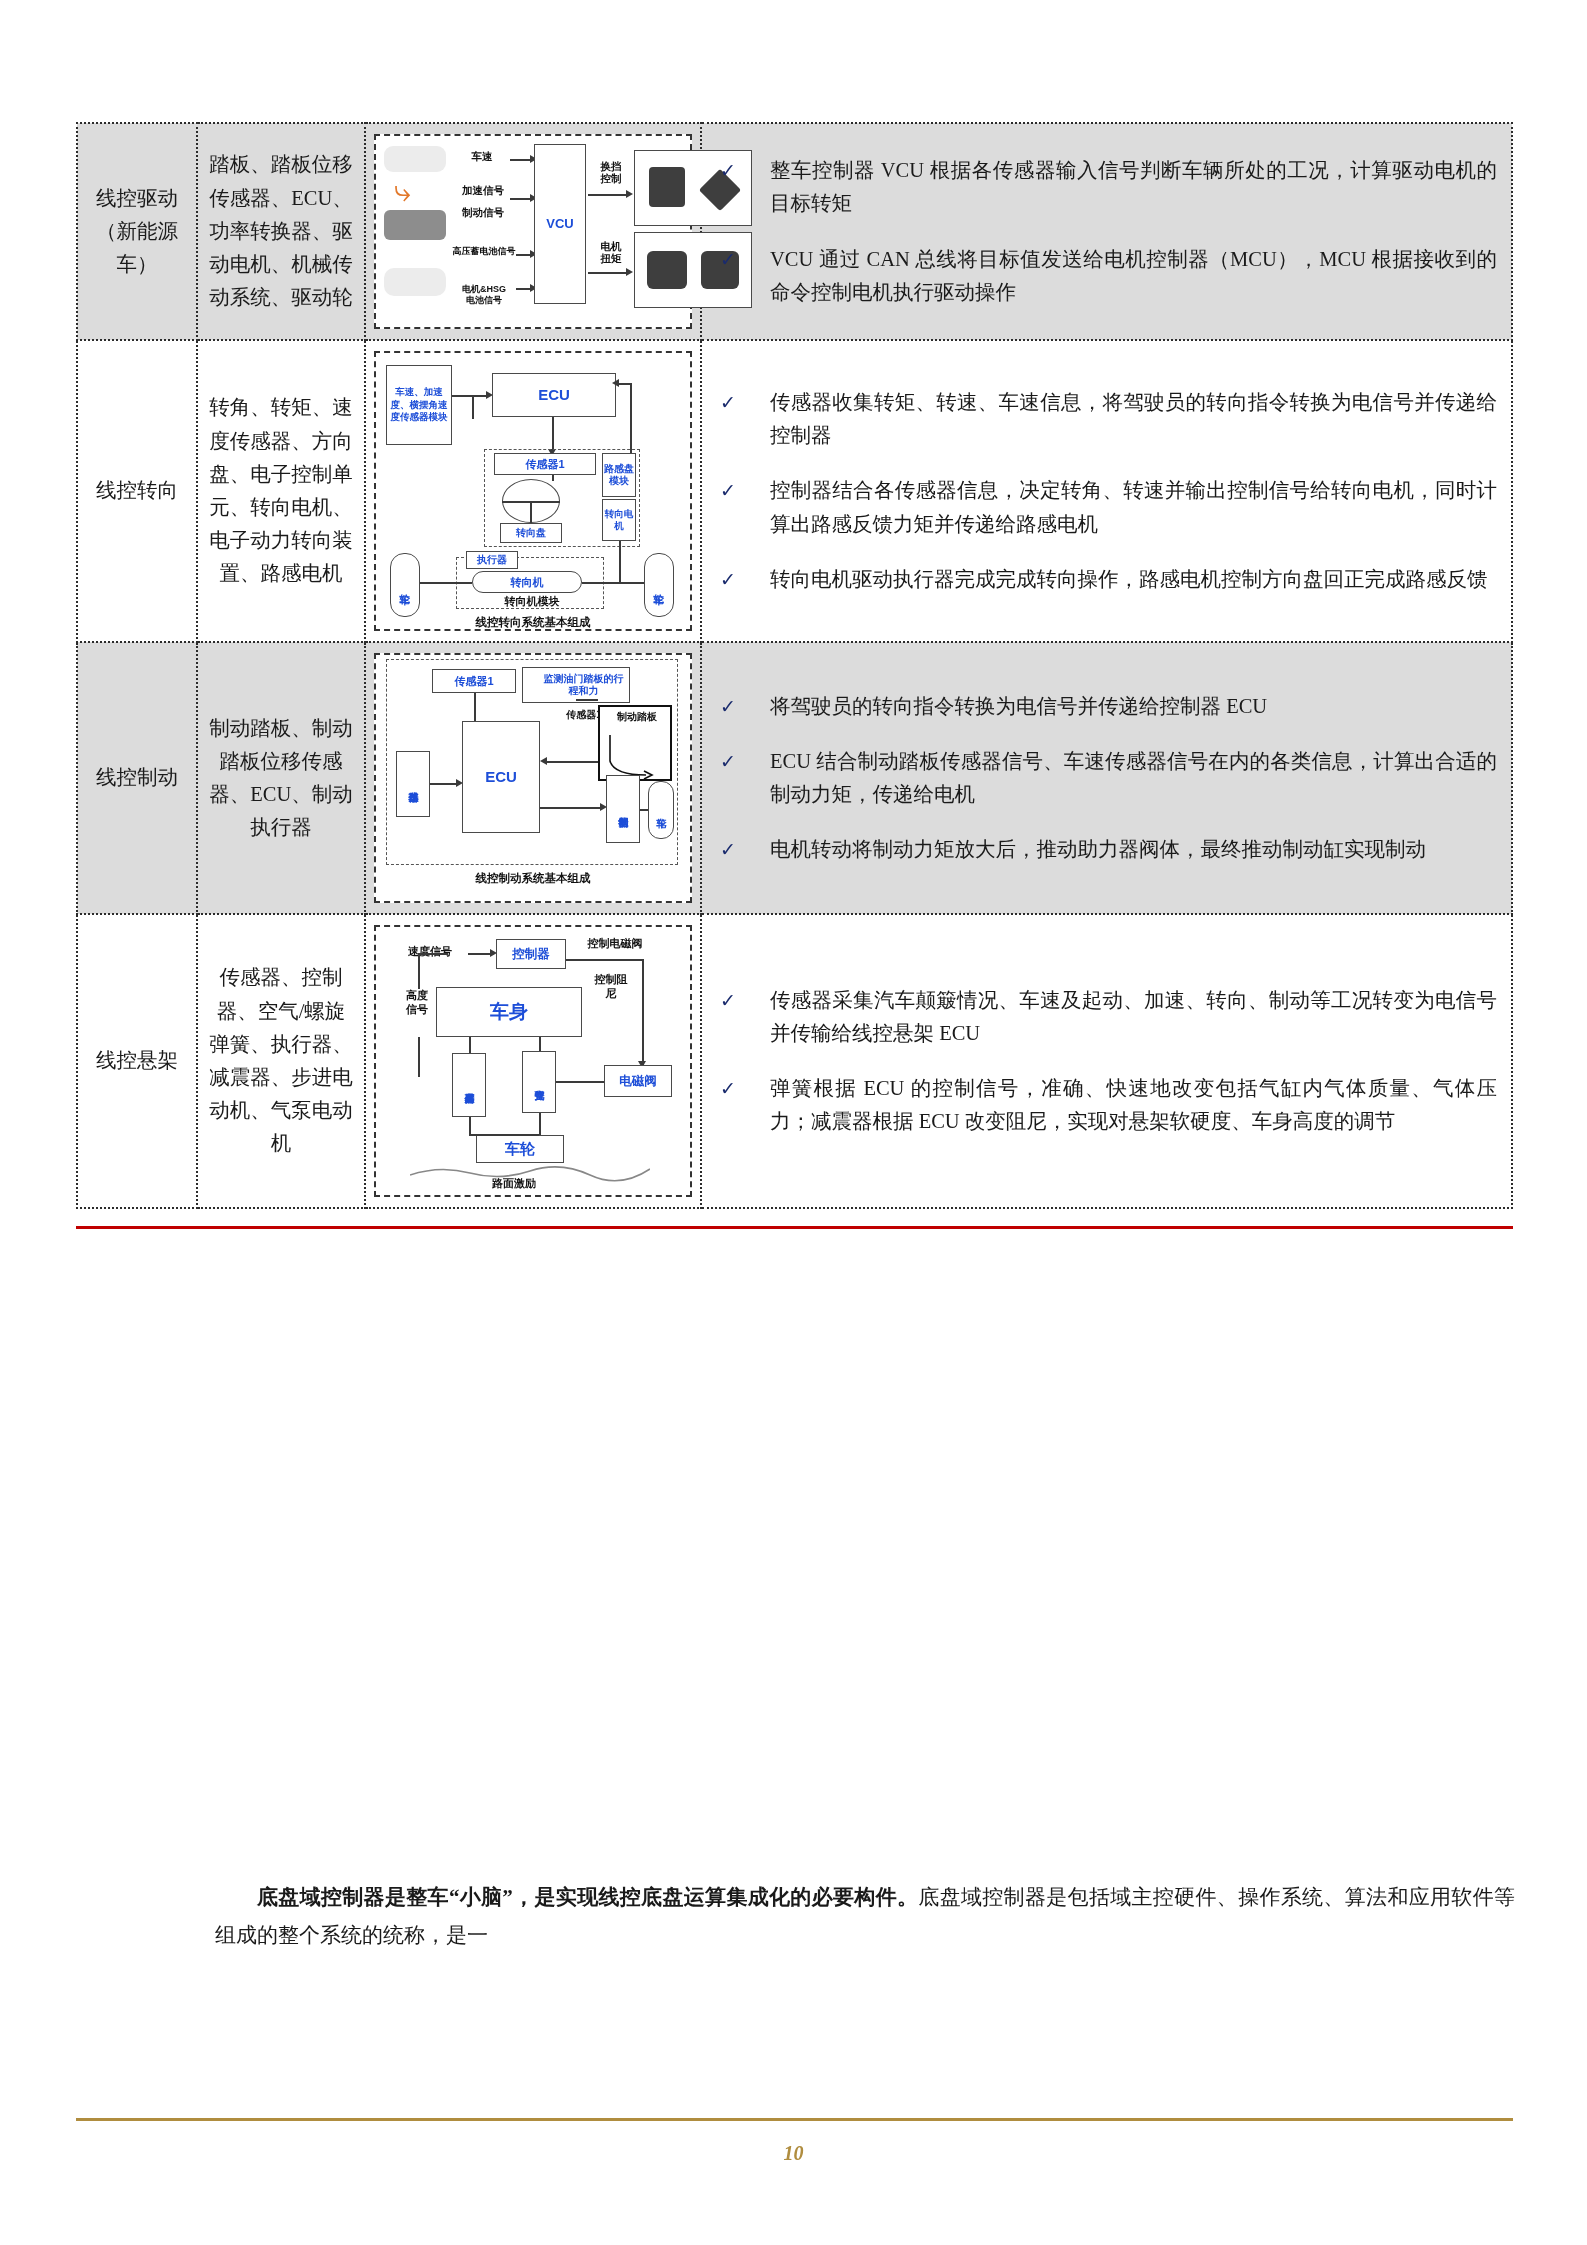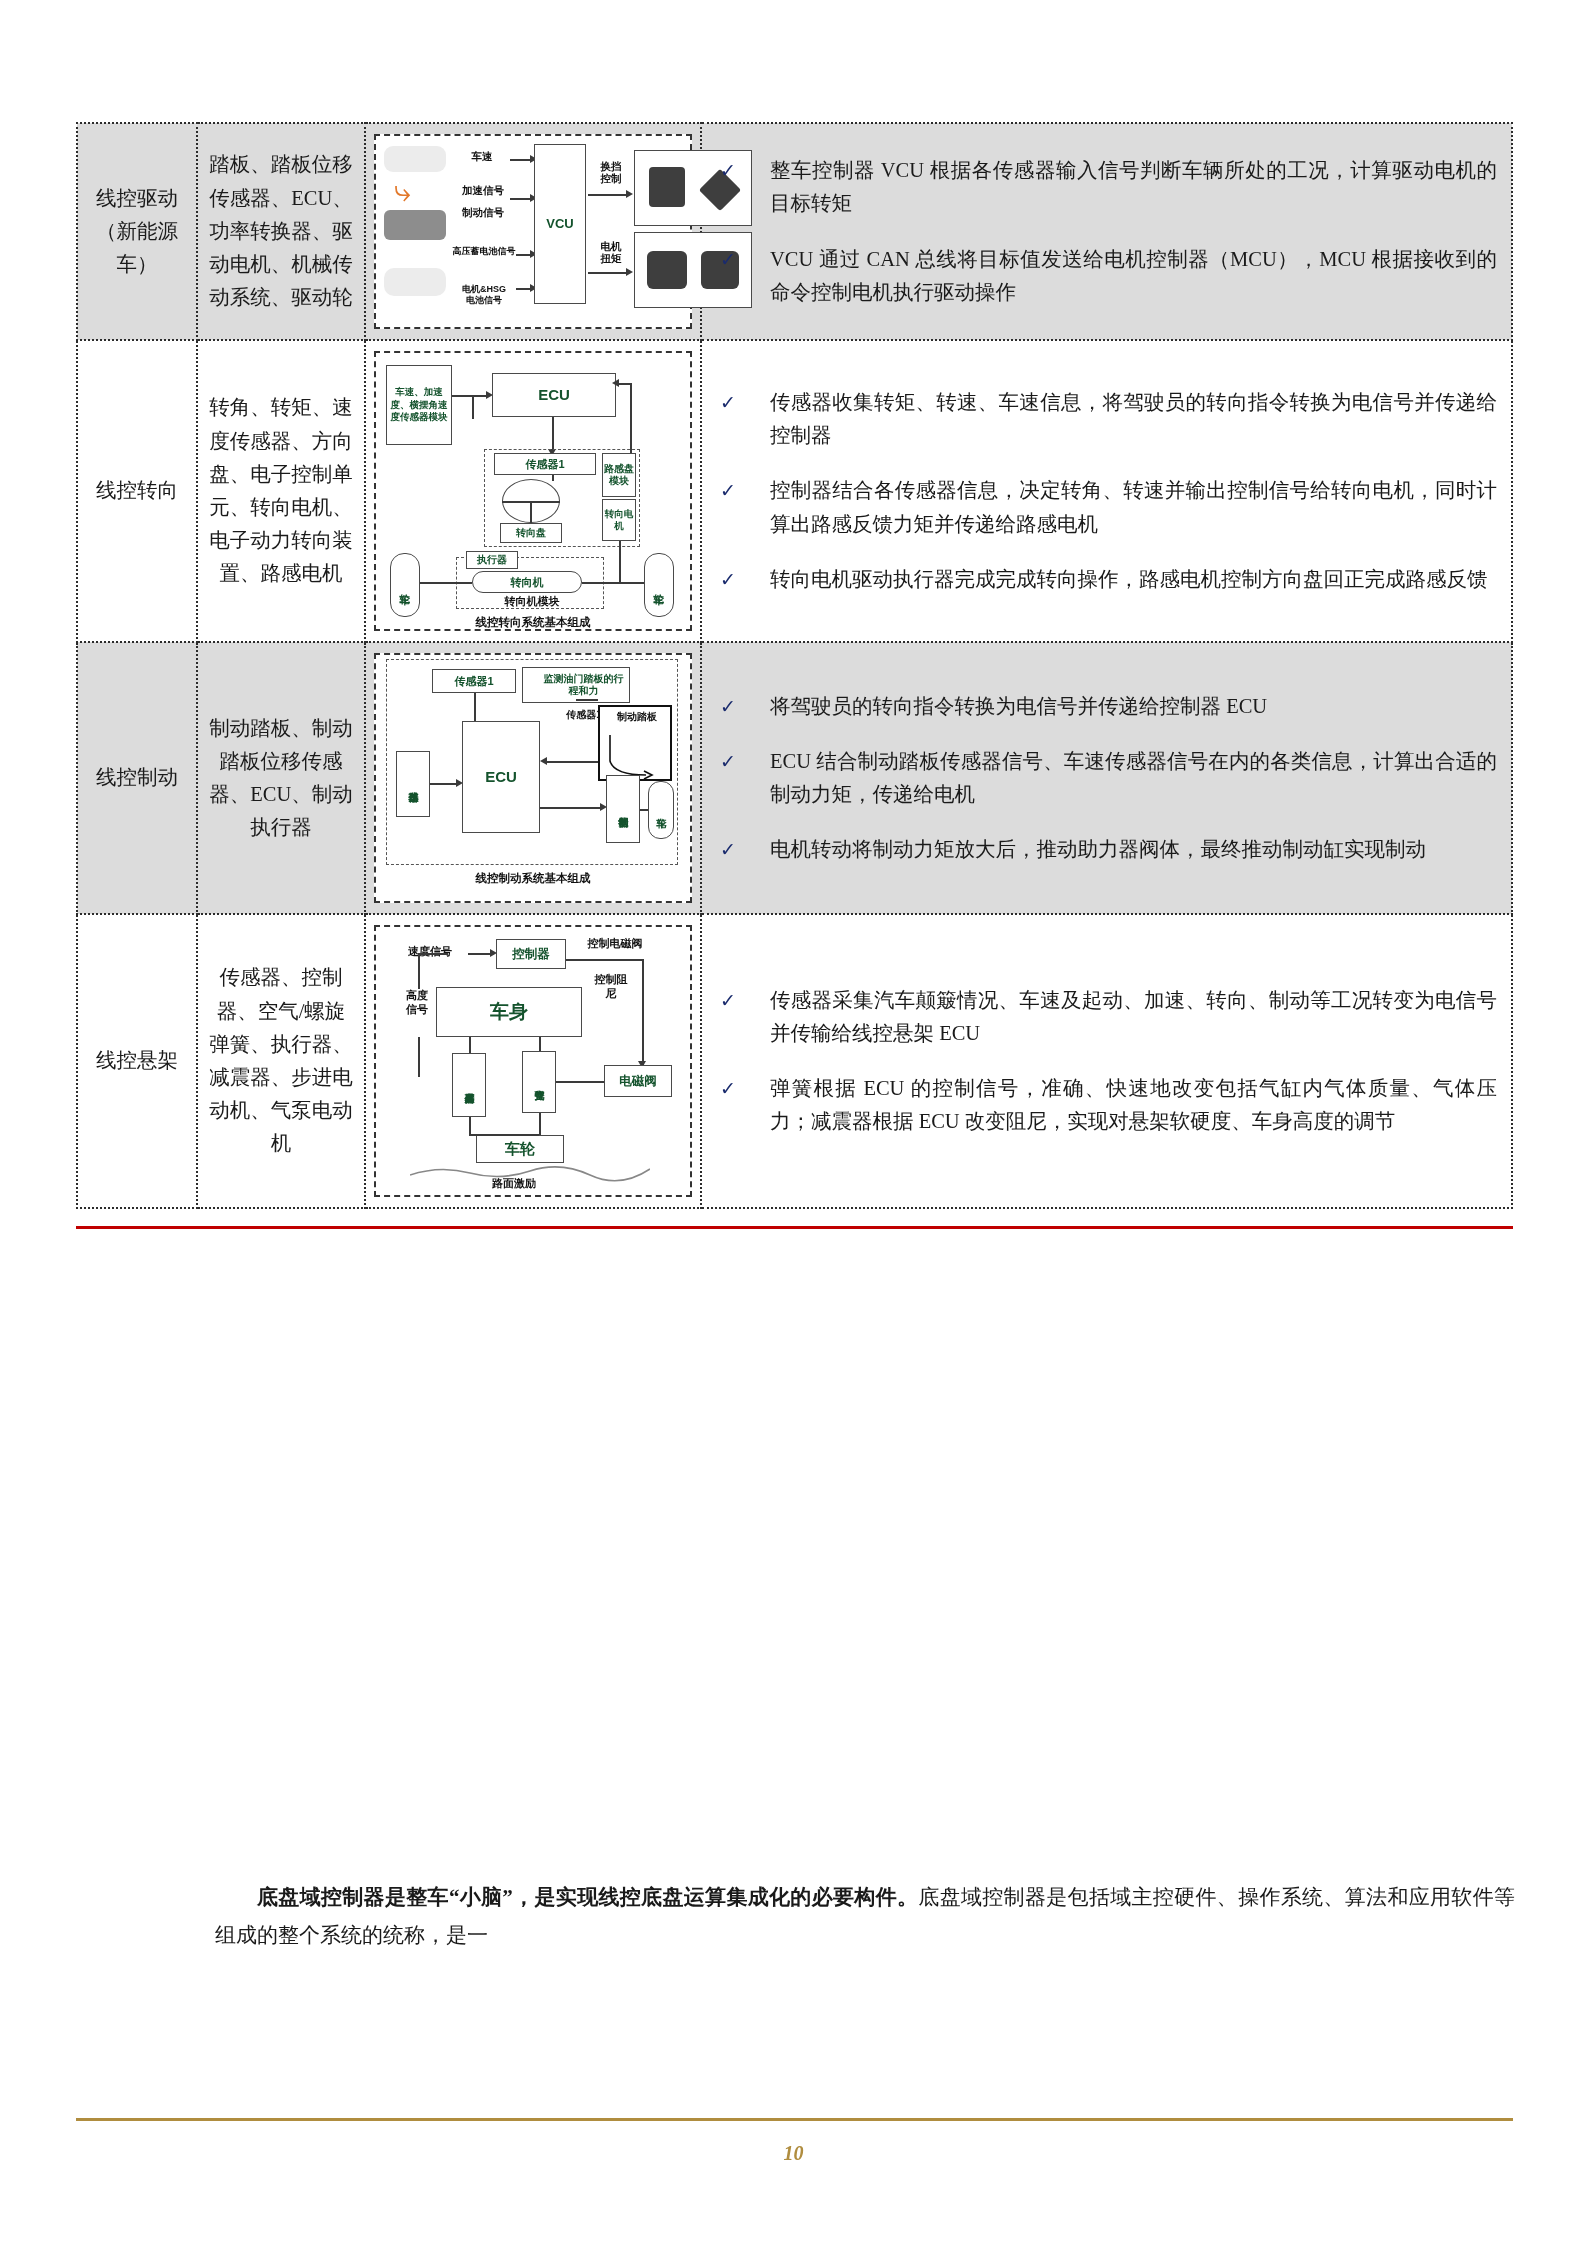--- a/index.html
+++ b/index.html
@@ -88,21 +88,21 @@
     background: #fff;
     border: 2px dashed #333;
   }
   .dg-inner { position: relative; width: 100%; height: 100%; }
   .bx {
     position: absolute;
     border: 1.6px solid #4a4a4a;
     background: #fff;
     font-size: 11px;
     line-height: 1.18;
-    color: #14532d;
+    color: #1d4ed8;
     text-align: center;
     display: flex;
     align-items: center;
     justify-content: center;
     font-family: "Liberation Sans", "DejaVu Sans", sans-serif;
     font-weight: bold;
     padding: 1px;
   }
   .lbl {
     position: absolute;

